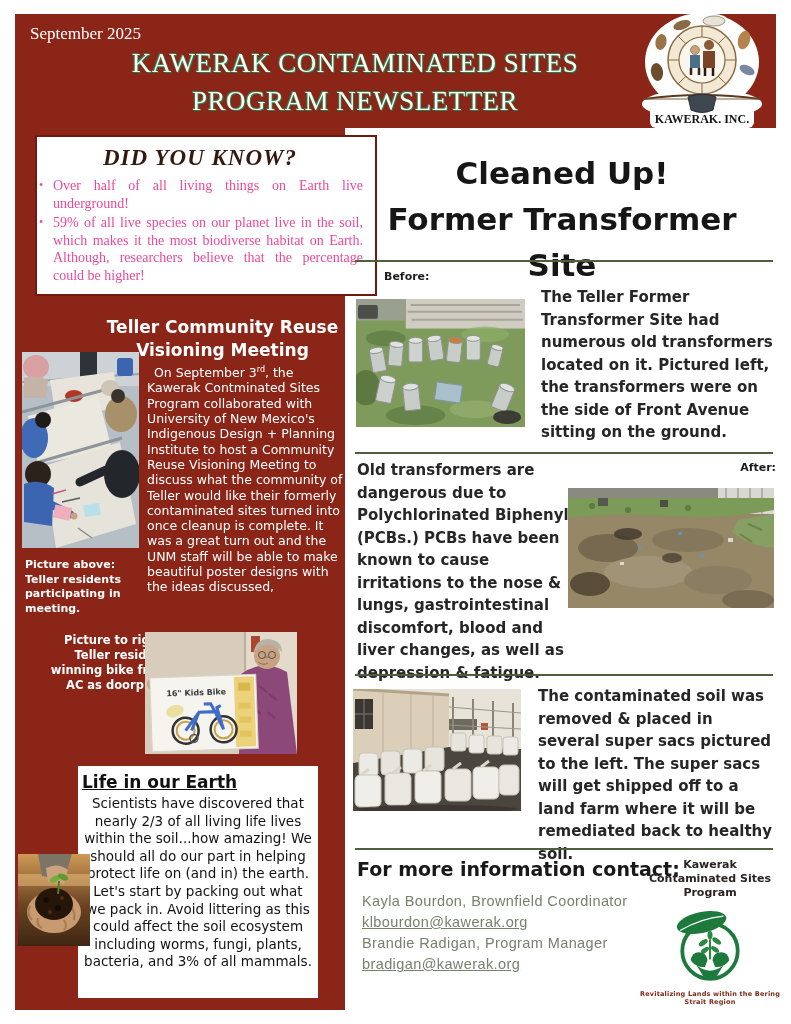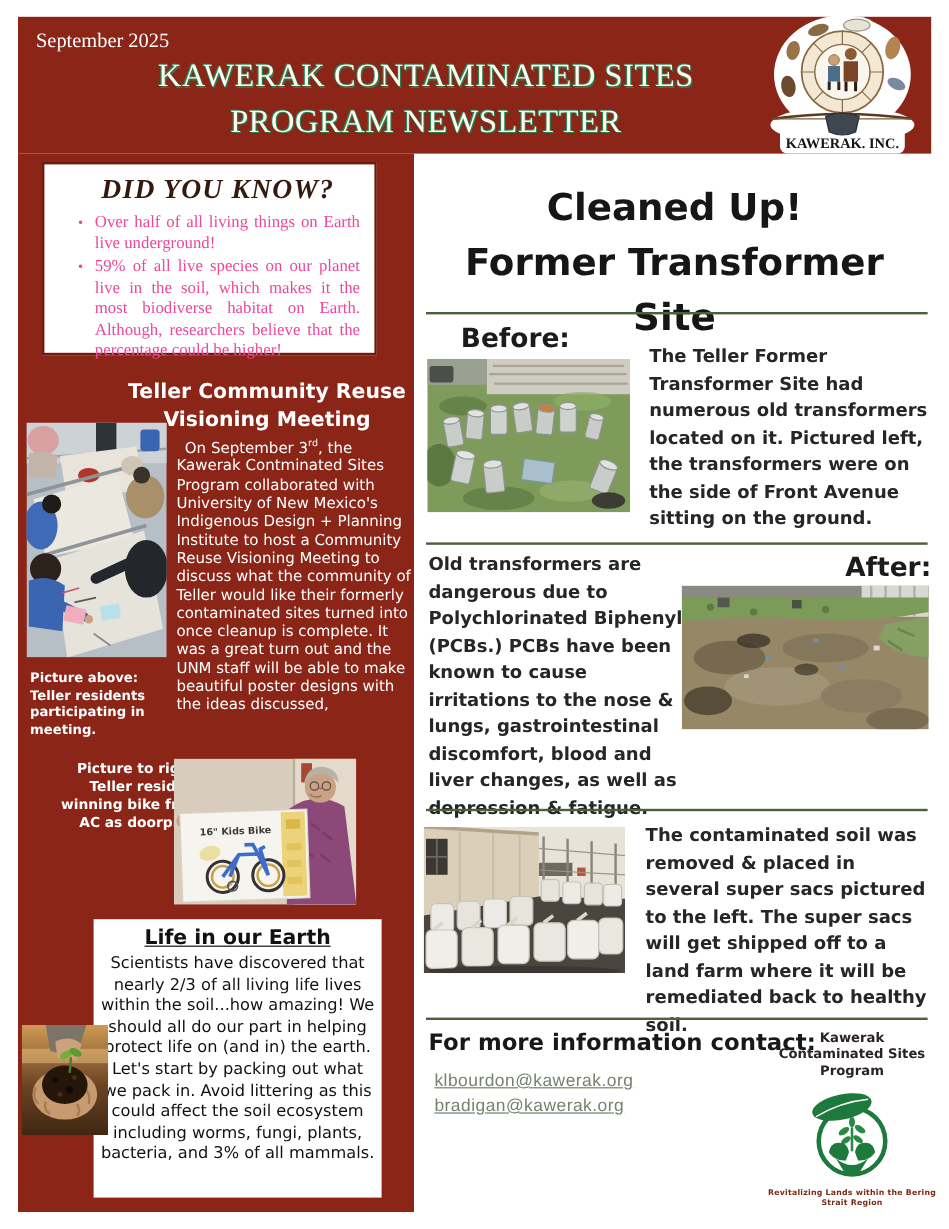--- a/index.html
+++ b/index.html
@@ -12,48 +12,48 @@
   .left-col { position:absolute; left:15px; top:128px; width:330px; height:882px; background:#8b2517; }
 
   
   .date { position:absolute; left:30px; top:24px; color:#ffffff; font-family:"Liberation Serif", serif; font-size:17px; }
   .nl-title { position:absolute; left:90px; top:44px; width:530px; text-align:center;
     font-family:"Liberation Serif", serif; font-size:27px; color:#fbfdf4; line-height:38px;
     text-shadow:0 0 1px #2e7d4f, 1px 1px 0 #2e7d4f, -1px -1px 0 #35835a; letter-spacing:0.5px; }
   .hdr-logo { position:absolute; left:628px; top:12px; width:148px; height:118px; }
 
   
-  .dyk { position:absolute; left:35px; top:135px; width:279px; height:161px; background:#ffffff; border:2px solid #6e1a0c; padding:6px 12px 4px 26px; }
+  .dyk { position:absolute; left:35px; top:135px; width:342px; height:161px; background:#ffffff; border:2px solid #6e1a0c; padding:6px 12px 4px 0; }
   .dyk h2 { font-family:"Liberation Serif", serif; font-style:italic; font-weight:bold; font-size:23px; color:#35190f; text-align:center; letter-spacing:1px; margin:2px 0 6px 0; }
   .dyk ul { list-style:none; }
   .dyk li { font-family:"Liberation Serif", serif; font-size:14px; color:#ec4899; line-height:17.5px; text-align:justify; padding-left:16px; position:relative; margin-bottom:2px; }
   .dyk li::before { content:"•"; position:absolute; left:2px; top:0; font-size:12px; }
 
   
   .teller-head { position:absolute; left:105px; top:316px; width:235px; text-align:center; color:#ffffff; font-weight:bold; font-size:17px; line-height:23px; }
   .photo { position:absolute; overflow:hidden; }
   .photo svg { display:block; width:100%; height:100%; }
   .p-meeting { left:22px; top:352px; width:117px; height:196px; }
   .cap-meeting { position:absolute; left:25px; top:558px; width:126px; color:#ffffff; font-weight:bold; font-size:11px; line-height:14.5px; }
   .teller-body { position:absolute; left:147px; top:362px; width:196px; color:#ffffff; font-size:12.5px; font-weight:500; line-height:15.3px; text-indent:7px; }
   .teller-body sup { font-size:8px; }
   .cap-bike { position:absolute; left:40px; top:633px; width:128px; color:#ffffff; font-weight:bold; font-size:11.5px; line-height:15px; text-align:right; }
   .p-bike { left:145px; top:632px; width:152px; height:122px; }
 
   
   .life { position:absolute; left:78px; top:766px; width:240px; height:232px; background:#ffffff; padding:6px 4px; }
-  .life h2 { font-size:17px; font-weight:bold; color:#111111; text-align:center; text-decoration:underline; margin-bottom:3px; }
+  .life h2 { font-size:17px; font-weight:bold; color:#111111; text-align:left; text-decoration:underline; margin-bottom:3px; }
   .life p { font-size:13.5px; font-weight:500; color:#121212; line-height:17.6px; text-align:center; }
   .p-soil { left:18px; top:854px; width:72px; height:92px; z-index:3; }
 
   
   .art-title { position:absolute; left:350px; top:150px; width:424px; text-align:center; font-size:31px; font-weight:bold; color:#161616; line-height:46px; }
   .divider { position:absolute; left:355px; width:418px; height:2px; background:#4d5f3d; }
   .d1 { top:260px; } .d2 { top:452px; } .d3 { top:674px; } .d4 { top:848px; }
-  .lbl { position:absolute; font-size:22px; font-weight:bold; color:#1b1b1b; }
+  .lbl { position:absolute; font-size:11px; font-weight:bold; color:#1b1b1b; }
   .lbl-before { left:384px; top:270px; }
   .lbl-after { left:600px; top:461px; width:176px; text-align:right; }
   .p-before { left:356px; top:299px; width:169px; height:128px; }
   .p-after { left:568px; top:488px; width:206px; height:120px; }
   .p-sacs { left:353px; top:689px; width:168px; height:122px; }
   .rc-text { position:absolute; font-size:15px; font-weight:600; color:#262626; line-height:22.5px; }
   .t-before { left:541px; top:286px; width:236px; }
   .t-pcb { left:357px; top:459px; width:222px; }
   .t-sacs { left:538px; top:685px; width:240px; }
 
@@ -368,21 +368,23 @@
       <ellipse cx="84" cy="120" rx="80" ry="4" fill="#2e2a26" opacity="0.5"></ellipse>
     </svg>
   </div>
 
   <p class="rc-text t-sacs">The contaminated soil was removed &amp; placed in several super sacs pictured to the left.  The super sacs will get shipped off to a land farm where it will be remediated back to healthy soil.</p>
 
   <div class="divider d4"></div>
 
   <div class="contact-h">For more information contact:</div>
   <div class="contact-lines">
+    <div>Kayla Bourdon, Brownfield Coordinator</div>
     <div class="email">klbourdon@kawerak.org</div>
+    <div>Brandie Radigan, Program Manager</div>
     <div class="email">bradigan@kawerak.org</div>
   </div>
 
   <div class="prog">
     <div class="nm">Kawerak</div>
     <div class="nm">Contaminated Sites Program</div>
     <svg width="84" height="84" viewBox="0 0 100 100">
       <circle cx="50" cy="56" r="33" fill="none" stroke="#1e7a3c" stroke-width="4.5"></circle>
       <g transform="rotate(-12 40 22)">
         <ellipse cx="40" cy="22" rx="30" ry="12.5" fill="#1e7a3c"></ellipse>

